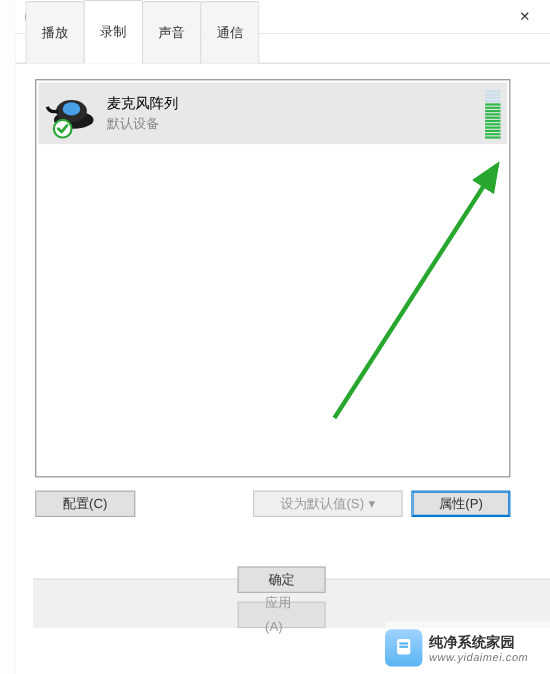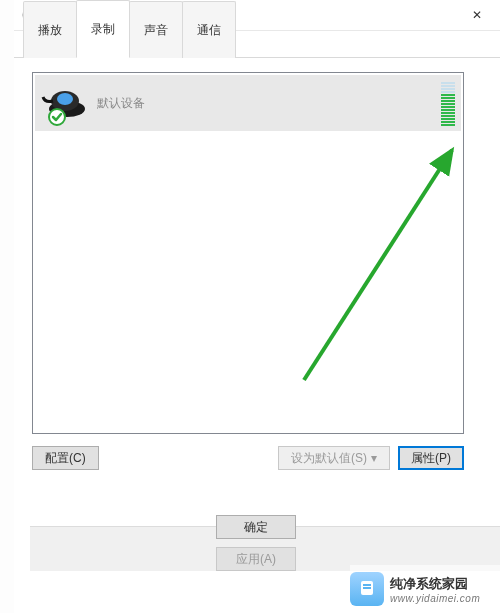--- a/index.html
+++ b/index.html
@@ -133,21 +133,21 @@
   }
   .button-row {
     display: flex;
     margin-top: 12px;
     width: 432px;
   }
   .button-row .spacer { flex: 1; }
   .btn {
     height: 24px;
     line-height: 22px;
-    padding: 0 12px;
+    padding: 0 24px;
     border: 1px solid #adadad;
     background: #e1e1e1;
     color: #333;
     font-size: 12px;
     display: inline-flex;
     align-items: center;
     box-sizing: border-box;
   }
   .btn.disabled {
     color: #9a9a9a;
@@ -236,20 +236,21 @@
           <svg viewBox="0 0 60 56" width="60" height="56">
             <ellipse cx="32" cy="34" rx="18" ry="8" fill="#1a1a1a"></ellipse>
             <ellipse cx="30" cy="26" rx="14" ry="10" fill="#2a2a2a"></ellipse>
             <ellipse cx="30" cy="24" rx="8" ry="6" fill="#4aa0e8"></ellipse>
             <path d="M18 26 Q10 28 8 22" stroke="#111" stroke-width="3" fill="none"></path>
             <circle cx="22" cy="42" r="8" fill="#fff" stroke="#2fa83a" stroke-width="2"></circle>
             <path d="M18 42 L21 45 L26 39" stroke="#2fa83a" stroke-width="2.5" fill="none" stroke-linecap="round" stroke-linejoin="round"></path>
           </svg>
         </div>
         <div class="device-text">
+          <div class="dev-line1">麦克风阵列</div>
           <div class="dev-line3">默认设备</div>
         </div>
         <div class="level-meter" id="level-meter">
             <div class="bar"></div>
             <div class="bar"></div>
             <div class="bar"></div>
             <div class="bar"></div>
             <div class="bar on"></div>
             <div class="bar on"></div>
             <div class="bar on"></div>

